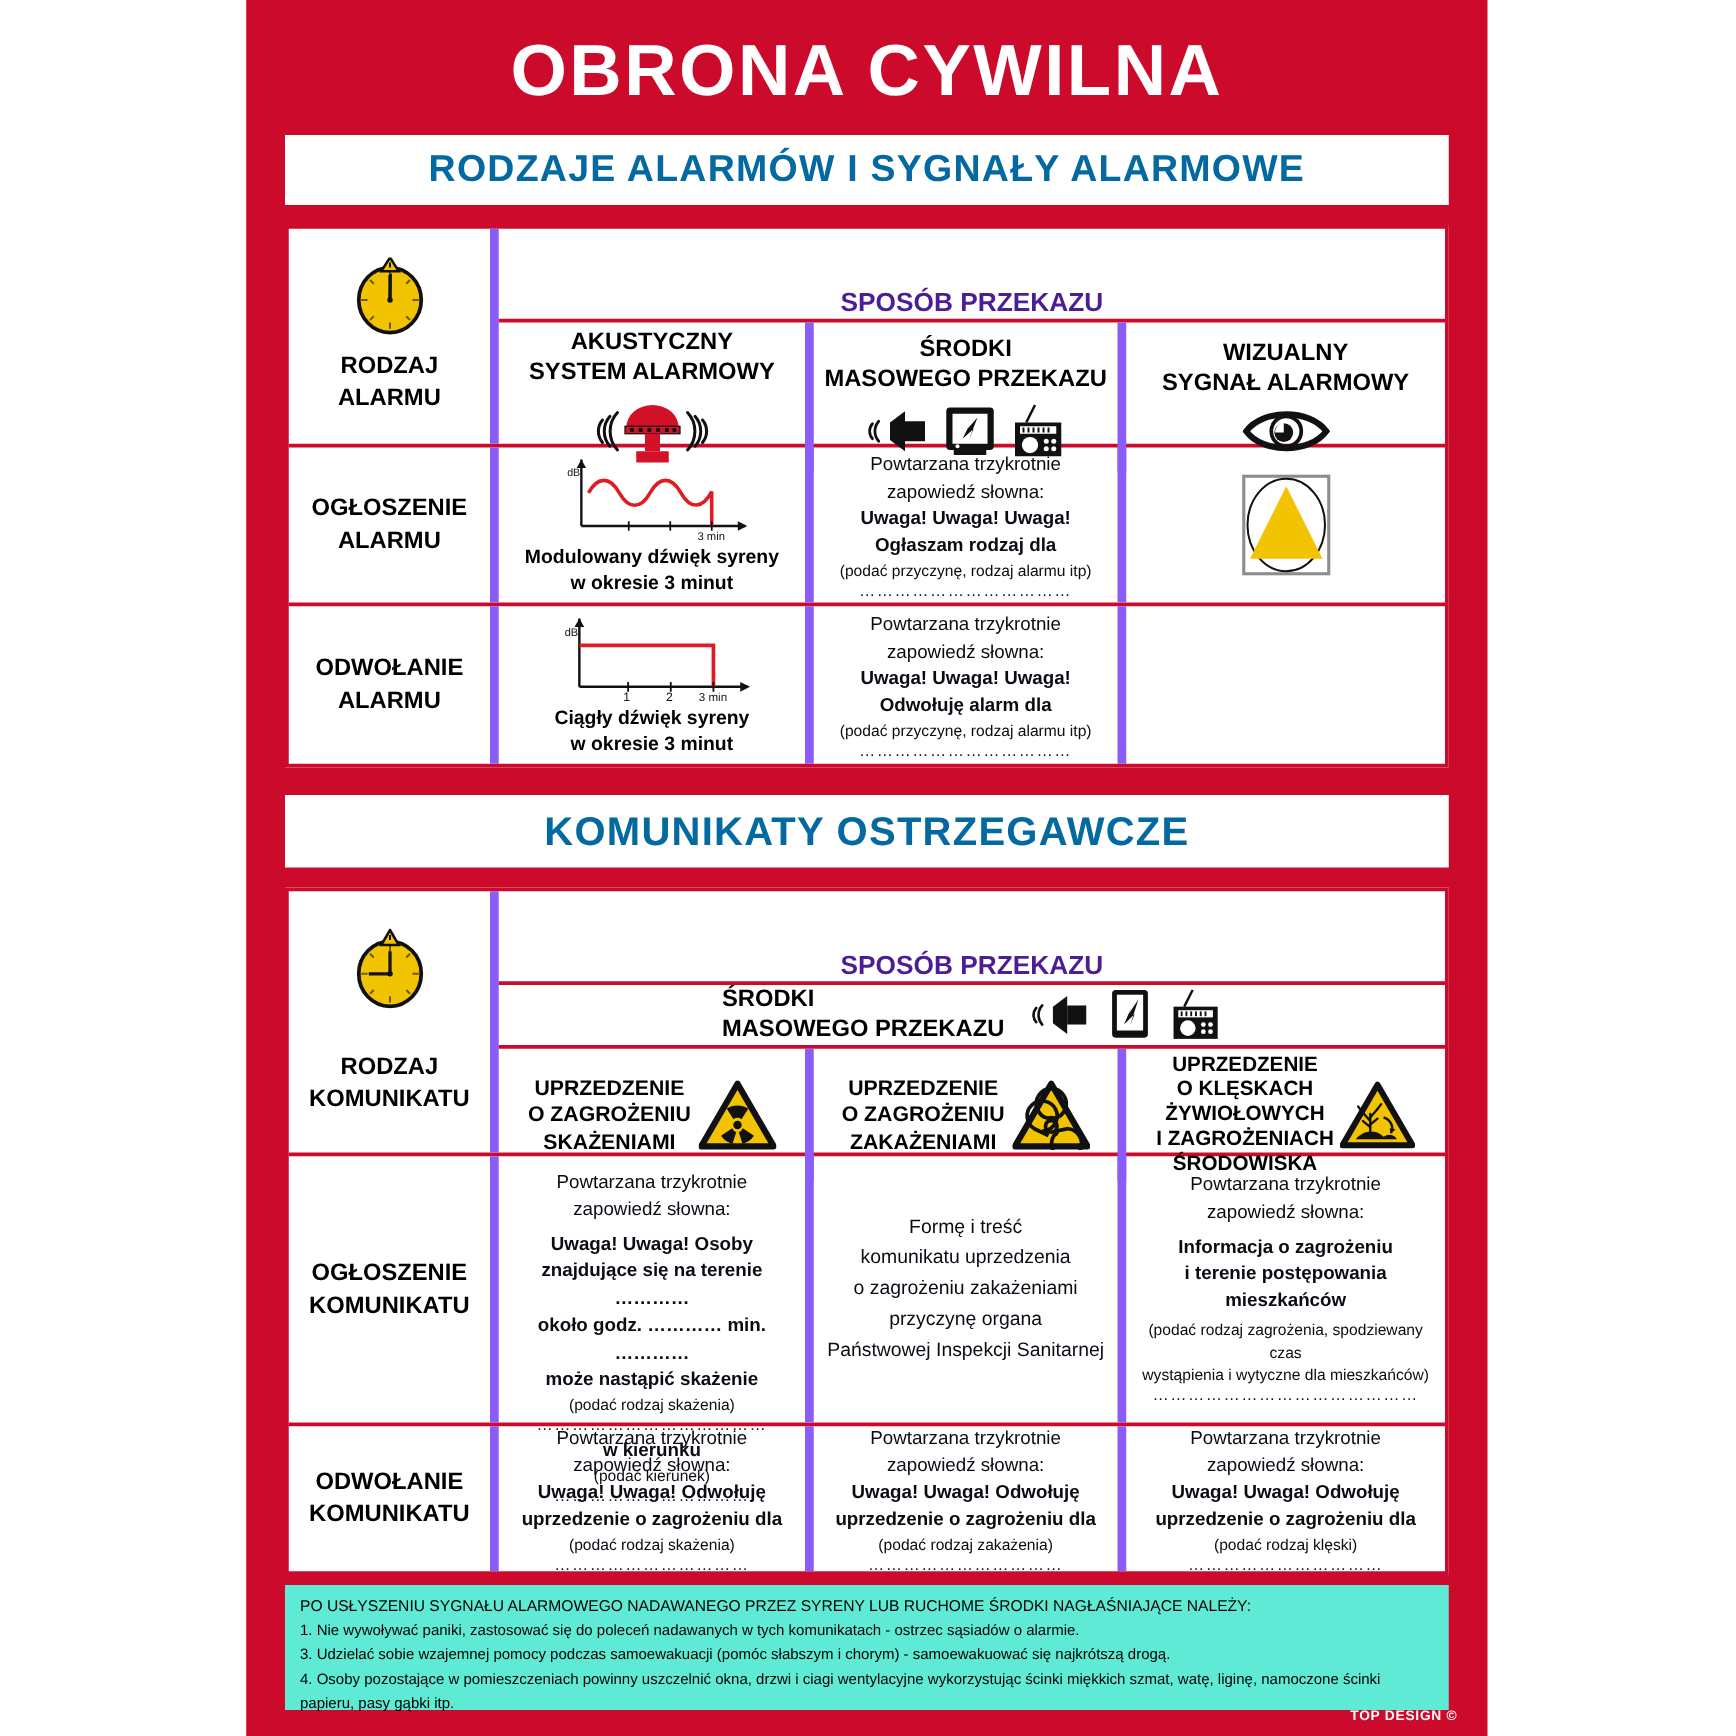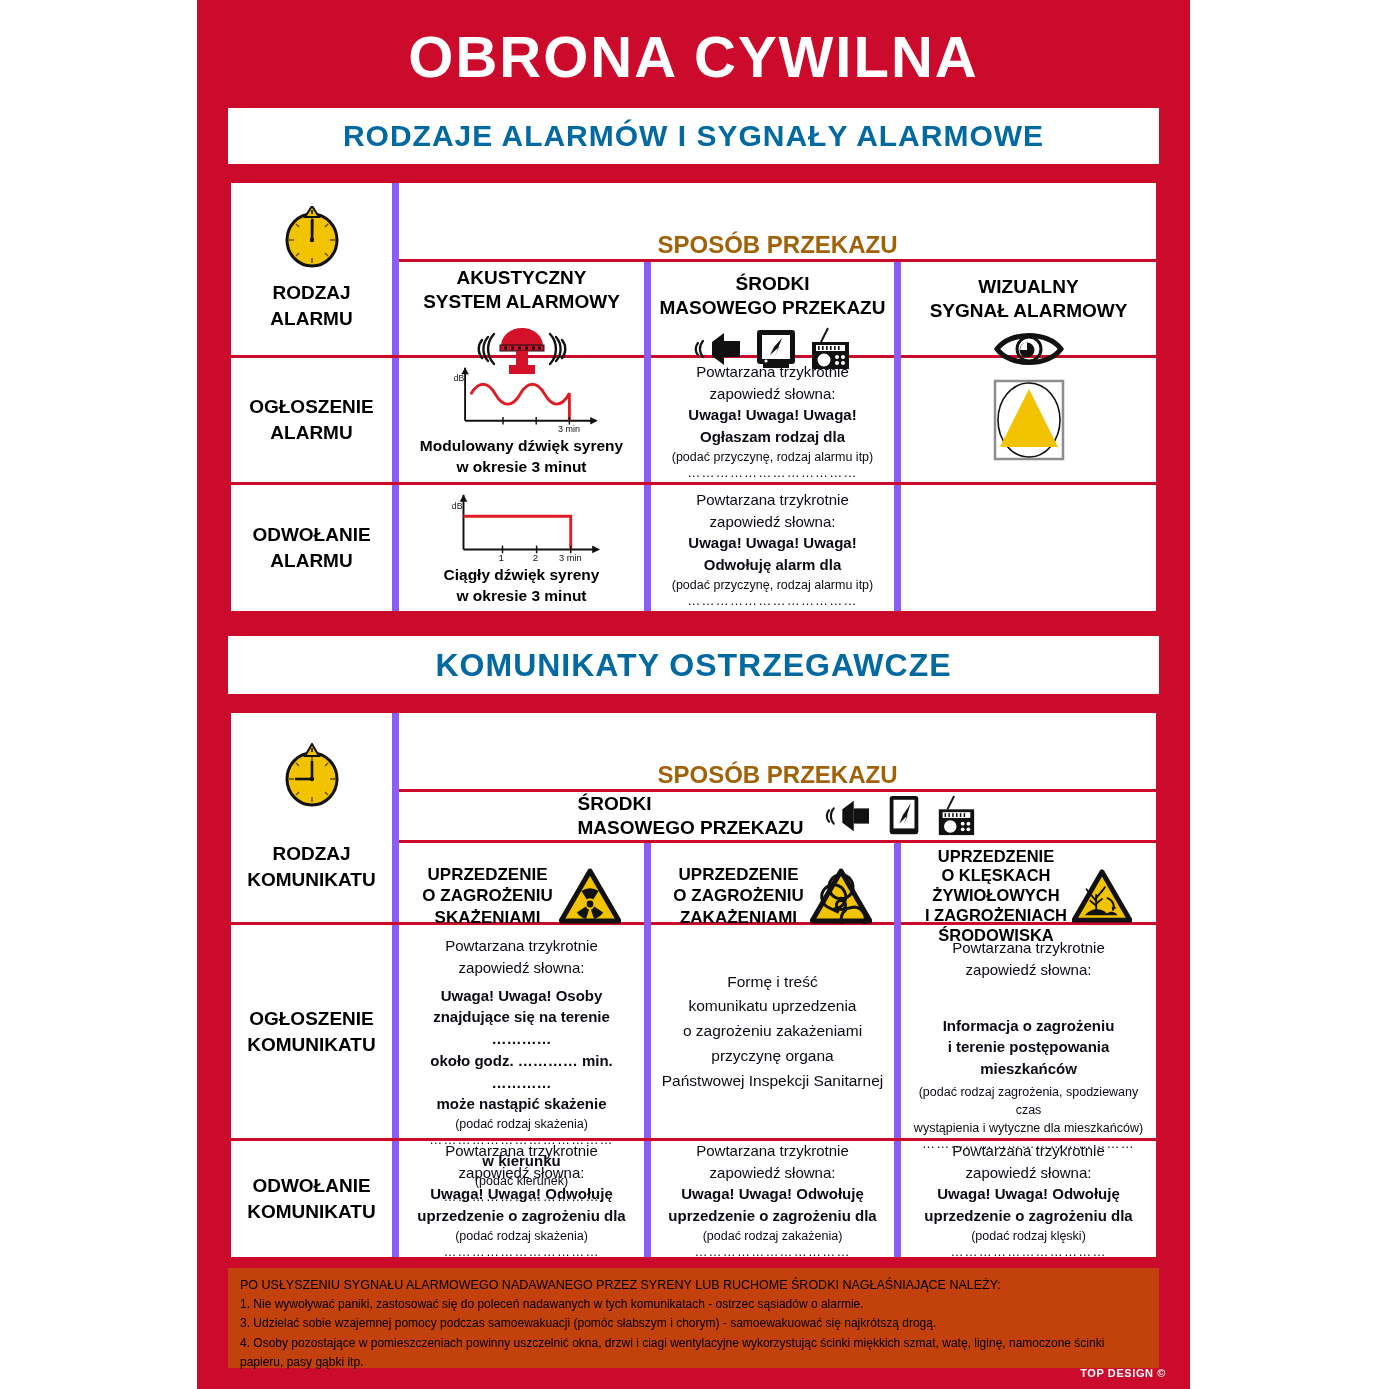--- a/index.html
+++ b/index.html
@@ -42,37 +42,37 @@
   .tcell:last-child{border-right:none;}
   .brow{border-bottom:3px solid #CC0A2B;}
 
   .c0{width:168px;flex:0 0 168px;}
   .c1{width:252px;flex:0 0 252px;}
   .c2{width:250px;flex:0 0 250px;}
   .c3{width:255px;flex:0 0 255px;}
 
   .rowlabel{font-weight:bold;font-size:19px;line-height:1.35;color:#000;}
   .colhead{font-weight:bold;font-size:19px;line-height:1.25;color:#000;}
-  .spos{font-weight:bold;font-size:24px;color:#a16207;margin-top:48px;}
+  .spos{font-weight:bold;font-size:21px;color:#4c1d95;margin-top:48px;}
 
   
   .msg{font-size:15px;line-height:1.45;color:#0b0b14;}
   .msg .n{font-weight:normal;}
   .msg .b{font-weight:bold;}
   .msg .s{font-size:12.5px;font-weight:normal;}
   .dots{font-size:13px;letter-spacing:1.2px;color:#111;line-height:1;}
 
   
   .iconrow{display:flex;align-items:center;justify-content:center;gap:10px;margin-top:6px;}
   svg{display:block;}
 
   
   #note{
     position:absolute;left:31px;top:1268px;width:931px;height:100px;
-    background:#c2410c;box-sizing:border-box;padding:8px 10px 6px 12px;
+    background:#5eead4;box-sizing:border-box;padding:8px 10px 6px 12px;
   }
   #note .nh{font-size:12.5px;font-weight:normal;color:#000;line-height:1.5;}
   #note .ni{font-size:12px;color:#000;line-height:1.62;}
 
   #brand{position:absolute;right:24px;bottom:10px;color:#ffffff;
          font-size:11px;letter-spacing:.6px;font-weight:bold;}
 </style>
 </head>
 <body>
 
@@ -482,21 +482,21 @@
           <div>komunikatu uprzedzenia</div>
           <div>o zagrożeniu zakażeniami</div>
           <div>przyczynę organa</div>
           <div>Państwowej Inspekcji Sanitarnej</div>
         </div>
       </div>
 
       <div class="tcell c3 msg" style="justify-content:flex-start;padding-top:12px;">
         <div class="n">Powtarzana trzykrotnie</div>
         <div class="n">zapowiedź słowna:</div>
-        <div class="b" style="margin-top:34px;">Informacja o zagrożeniu</div>
+        <div class="b" style="margin-top:6px;">Informacja o zagrożeniu</div>
         <div class="b">i terenie postępowania</div>
         <div class="b">mieszkańców</div>
         <div class="s" style="margin-top:3px;">(podać rodzaj zagrożenia, spodziewany czas</div>
         <div class="s">wystąpienia i wytyczne dla mieszkańców)</div>
         <div class="dots">………………………………………</div>
       </div>
     </div>
 
     <div class="trow" style="height:116px;">
       <div class="tcell c0">

